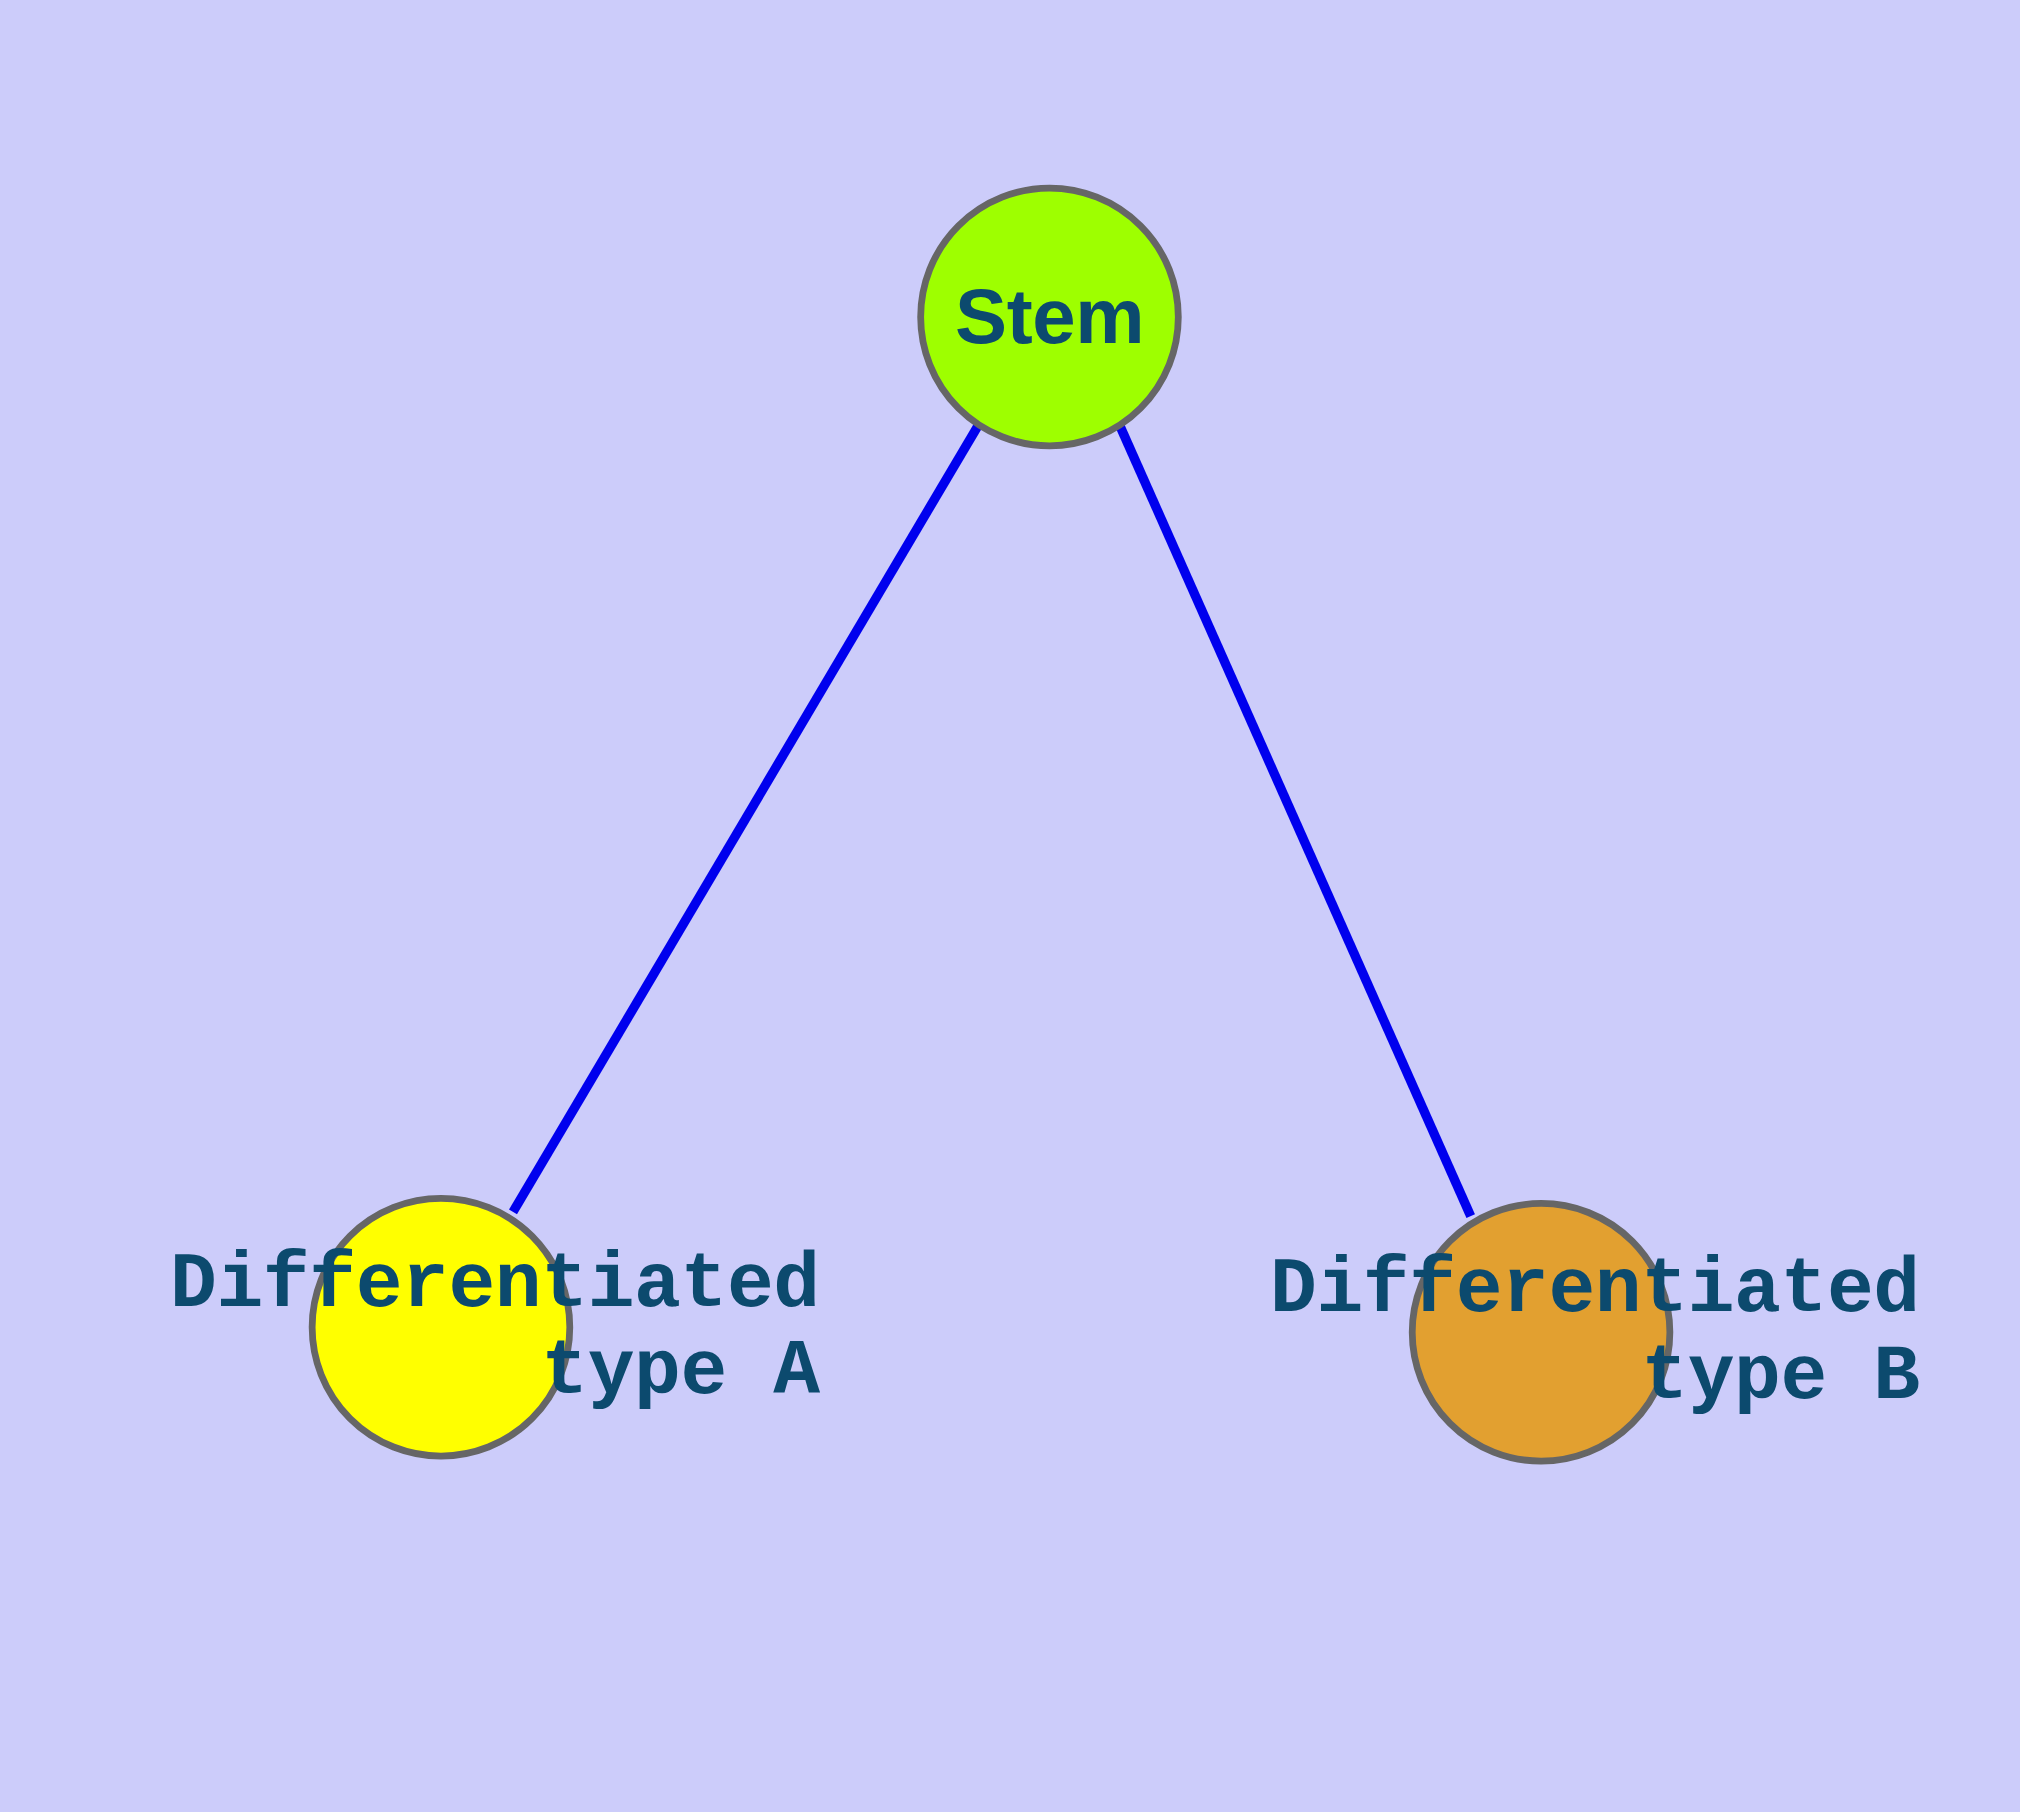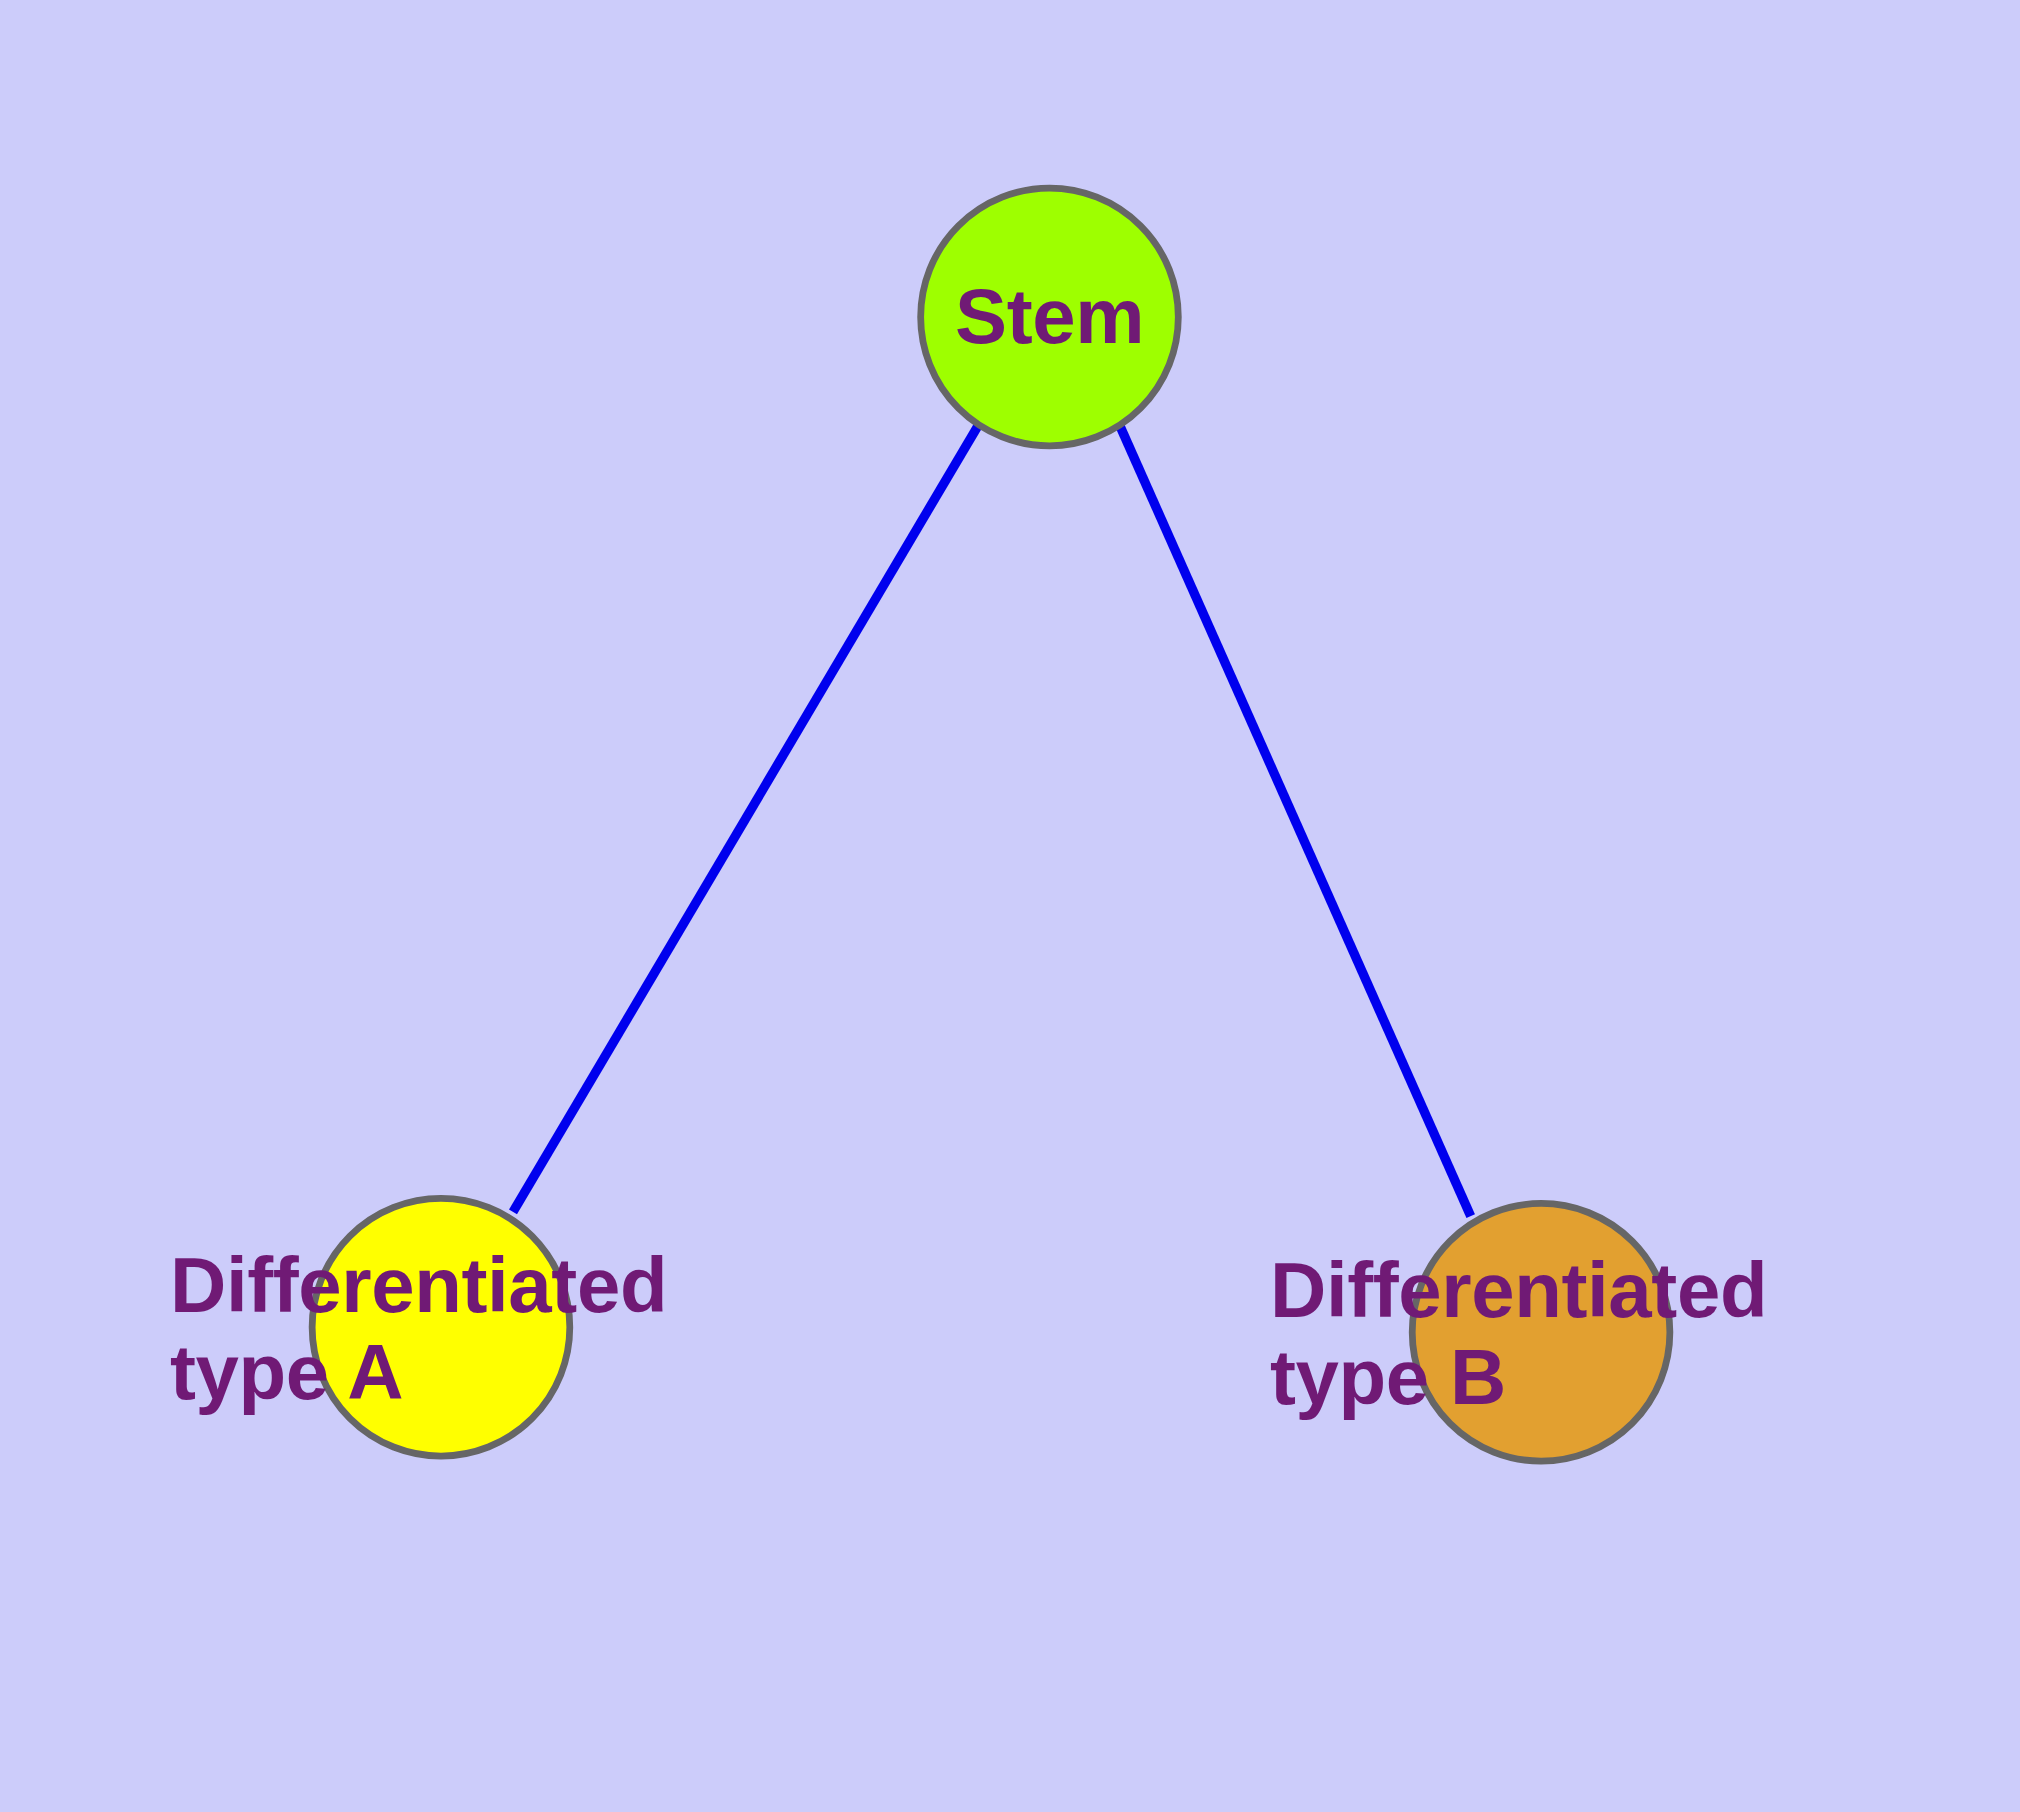--- a/index.html
+++ b/index.html
@@ -18,34 +18,35 @@
   #graph-svg {
     position: absolute;
     left: 0;
     top: 0;
     width: 2021px;
     height: 1812px;
     display: block;
   }
   .node-label {
     position: absolute;
-    color: #701a75;
+    color: #0c4a6e;
     font-weight: bold;
     font-family: "Liberation Sans", "DejaVu Sans", sans-serif;
-    text-align: left;
+    text-align: right;
     white-space: pre;
     line-height: 1.12;
     pointer-events: none;
     letter-spacing: -0.4px;
   }
   .label-stem {
     font-size: 78px;
   }
   .label-leaf {
     font-size: 78px;
+    font-family: Liberation Mono, monospace;
   }
 </style>
 </head>
 <body style="background: rgb(204, 204, 250);">
 
 <div id="stage" style="width: 2021px; height: 1812px; --bg: #ccccfa;">
 
   <svg id="graph-svg" viewBox="0 0 2384 2138" style="width: 2021px; height: 1812px;">
     <g>
       <line stroke="#0000ee" stroke-width="11" stroke-linecap="butt" x1="1155" y1="500" x2="605" y2="1430"></line>

